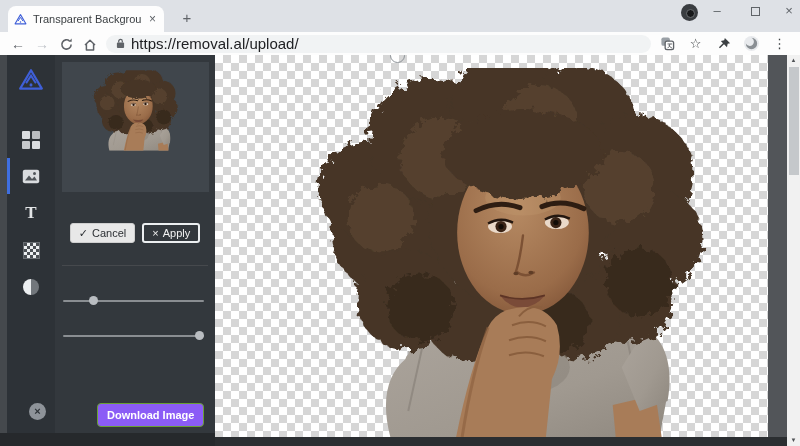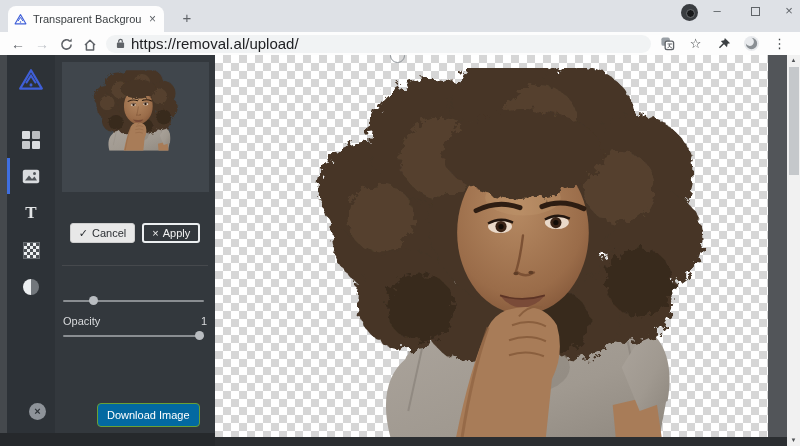--- a/index.html
+++ b/index.html
@@ -74,22 +74,22 @@
   .btn-apply { background:#e8e8e8; color:#2c2f33; border:1px solid #cfcfcf; }
   .btn-cancel { background:transparent; color:#f2f2f2; border:2px solid #eceff1; }
   .divider { position:absolute; left:7px; top:210px; width:146px; height:1px; background:#46494d; }
   .ctl-row { position:absolute; left:8px; width:144px; display:flex; justify-content:space-between;
     font-size:11px; color:#d8dadc; }
   .row-brush { top:225px; } .row-opacity { top:260px; }
   .slider { position:absolute; left:8px; width:141px; height:9px; }
   .sl-brush { top:241px; } .sl-opacity { top:276px; }
   .sl-track { position:absolute; left:0; top:4px; width:100%; height:2px; background:#8a8e92; border-radius:1px; }
   .sl-thumb { position:absolute; top:0; width:9px; height:9px; border-radius:50%; background:#b9bdc1; }
-  .dl-btn { position:absolute; left:42px; top:348px; height:24px; padding:0 9px; background:#0369a1;
-    border:1px solid #6aa035; border-radius:4px; color:#fff; font-size:11px; font-weight:normal;
+  .dl-btn { position:absolute; left:42px; top:348px; height:24px; padding:0 9px; background:#8b5cf6;
+    border:1px solid #6aa035; border-radius:4px; color:#fff; font-size:11px; font-weight:bold;
     display:flex; align-items:center; }
 
   
   .canvas-wrap { position:absolute; left:215px; top:0; width:572px; height:391px; background:#525559; overflow:hidden; }
   .checkers { position:absolute; left:0; top:0; width:553px; height:382px; background-color:#fff;
     background-image:conic-gradient(#d6d6d6 25%, #ffffff 25% 50%, #d6d6d6 50% 75%, #ffffff 75%);
     background-size:16px 16px; overflow:hidden; }
   .girl-main { position:absolute; left:95px; top:13px; }
   .brush-cursor { position:absolute; left:175px; top:-7px; width:15px; height:15px; border-radius:50%;
     border:1.5px solid #8d9297; background:transparent; }
@@ -321,24 +321,20 @@
           <span>Apply</span>
         </button>
       </div>
       <div class="divider"></div>
 
       <div class="slider sl-brush">
         <div class="sl-track"></div>
         <div class="sl-thumb" style="left: calc(20% - 1.8px);"></div>
       </div>
 
-      <div class="ctl-row row-opacity">
-        <span>Opacity</span>
-        <span>1</span>
-      </div>
       <div class="slider sl-opacity">
         <div class="sl-track"></div>
         <div class="sl-thumb" style="left: calc(100% - 9px);"></div>
       </div>
 
       <button class="dl-btn">Download Image</button>
     </div>
 
     <div class="canvas-wrap">
       <div class="checkers">

